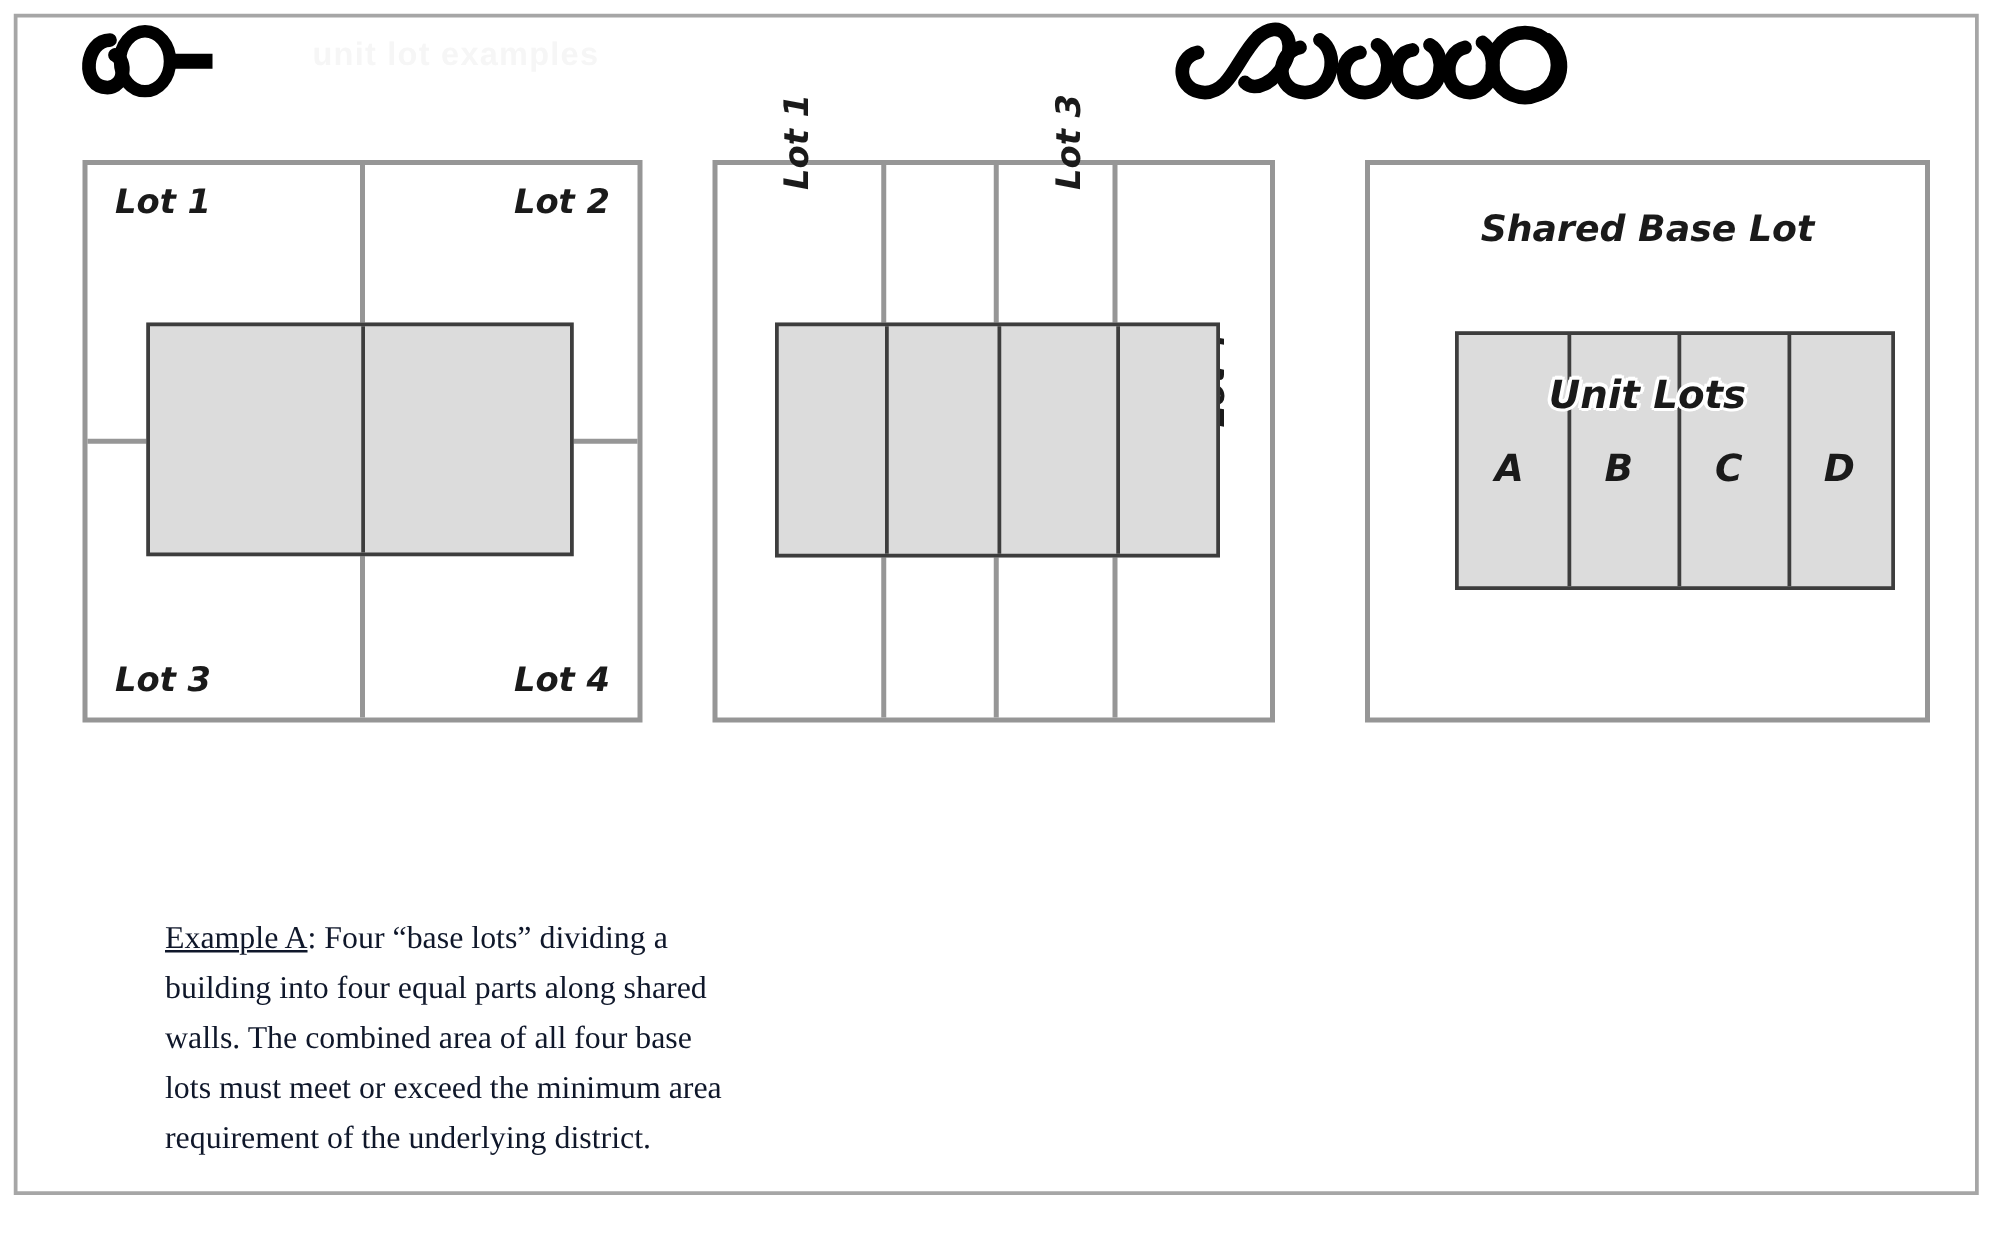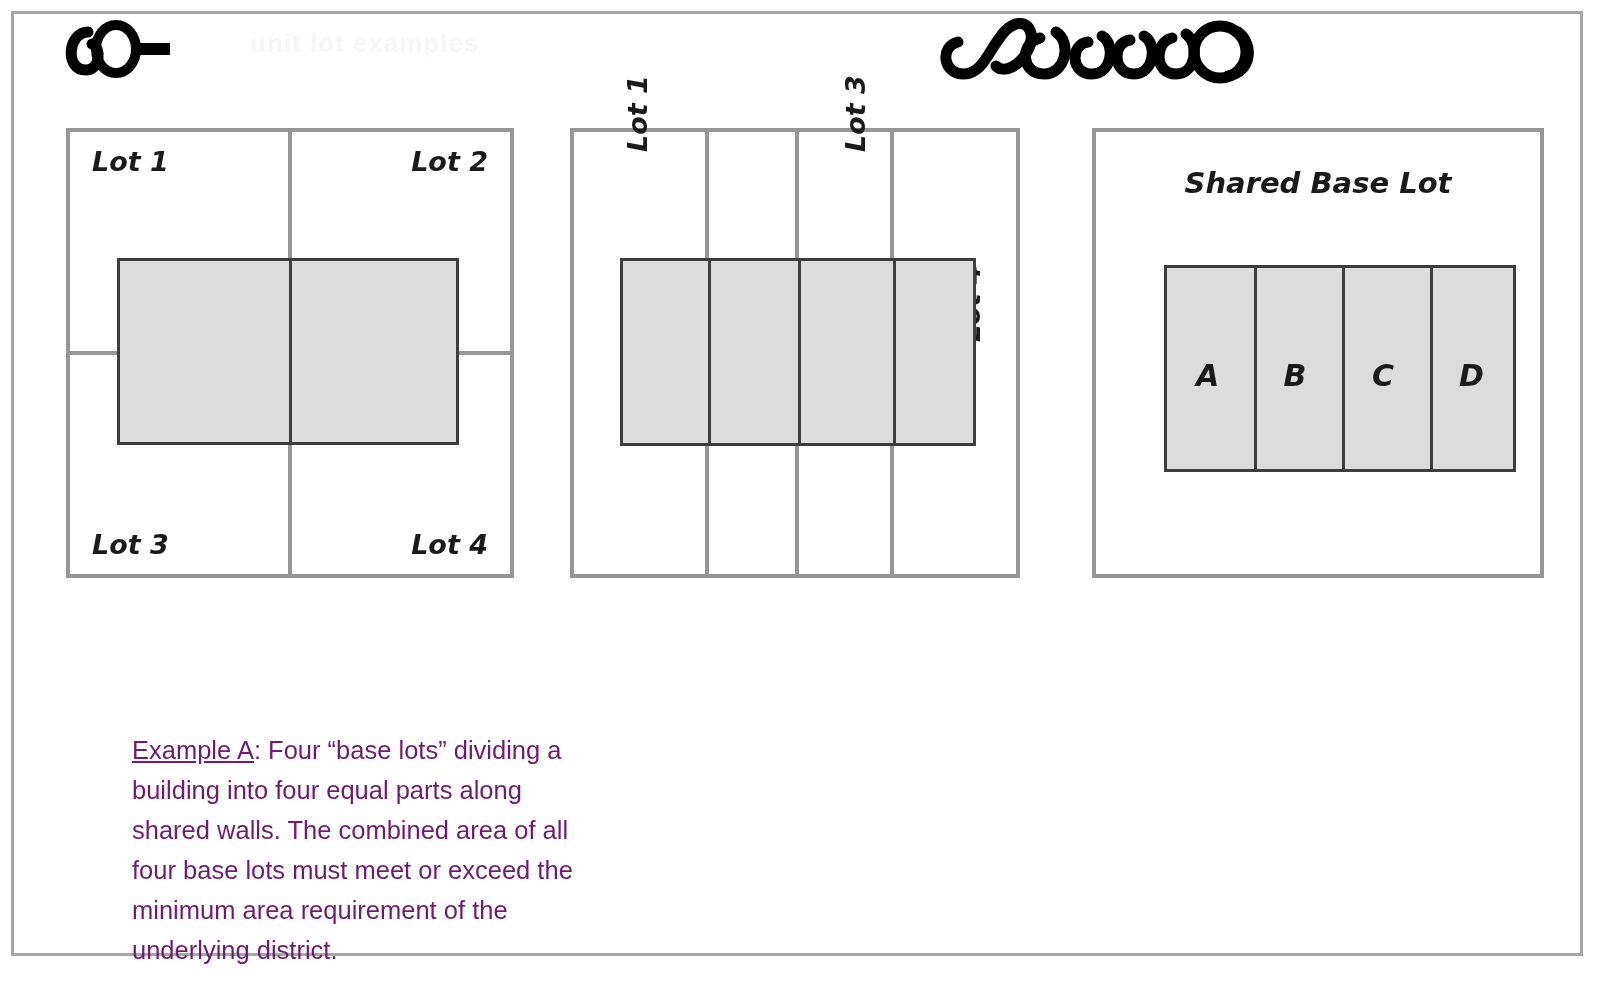--- a/index.html
+++ b/index.html
@@ -150,24 +150,24 @@
     font-size: 30px;
     color: #1a1a1a;
     text-align: center;
     z-index: 4;
   }
 
   
   .caption {
     position: absolute;
     top: 602px;
-    font-family: Liberation Sans, sans-serif;
+    font-family: Liberation Serif, serif;
     font-size: 25.5px;
     line-height: 40px;
-    color: #701a75;
+    color: #0f172a;
   }
   #caption-a { left: 66px;  width: 452px; }
   #caption-b { left: 570px; width: 450px; }
   .caption .lead {
     text-decoration: underline;
   }
 </style>
 </head>
 <body>
 
@@ -235,20 +235,21 @@
       </div>
     </div>
 
   </div>
 
   <div class="column" id="col-c">
     <div class="diagram" id="diagram-c">
 
       <div class="shared-title">Shared Base Lot</div>
 
+      <div class="unit-lots-overlay">Unit Lots</div>
 
       <div class="building" style="left:68px; top:133px; width:352px; height:207px;">
         <div class="wall-v" style="left:87px;"></div>
         <div class="wall-v" style="left:175px;"></div>
         <div class="wall-v" style="left:263px;"></div>
       </div>
 
       <div class="unit-letter" style="left:68px;  width:87px;">A</div>
       <div class="unit-letter" style="left:155px; width:88px;">B</div>
       <div class="unit-letter" style="left:243px; width:88px;">C</div>

